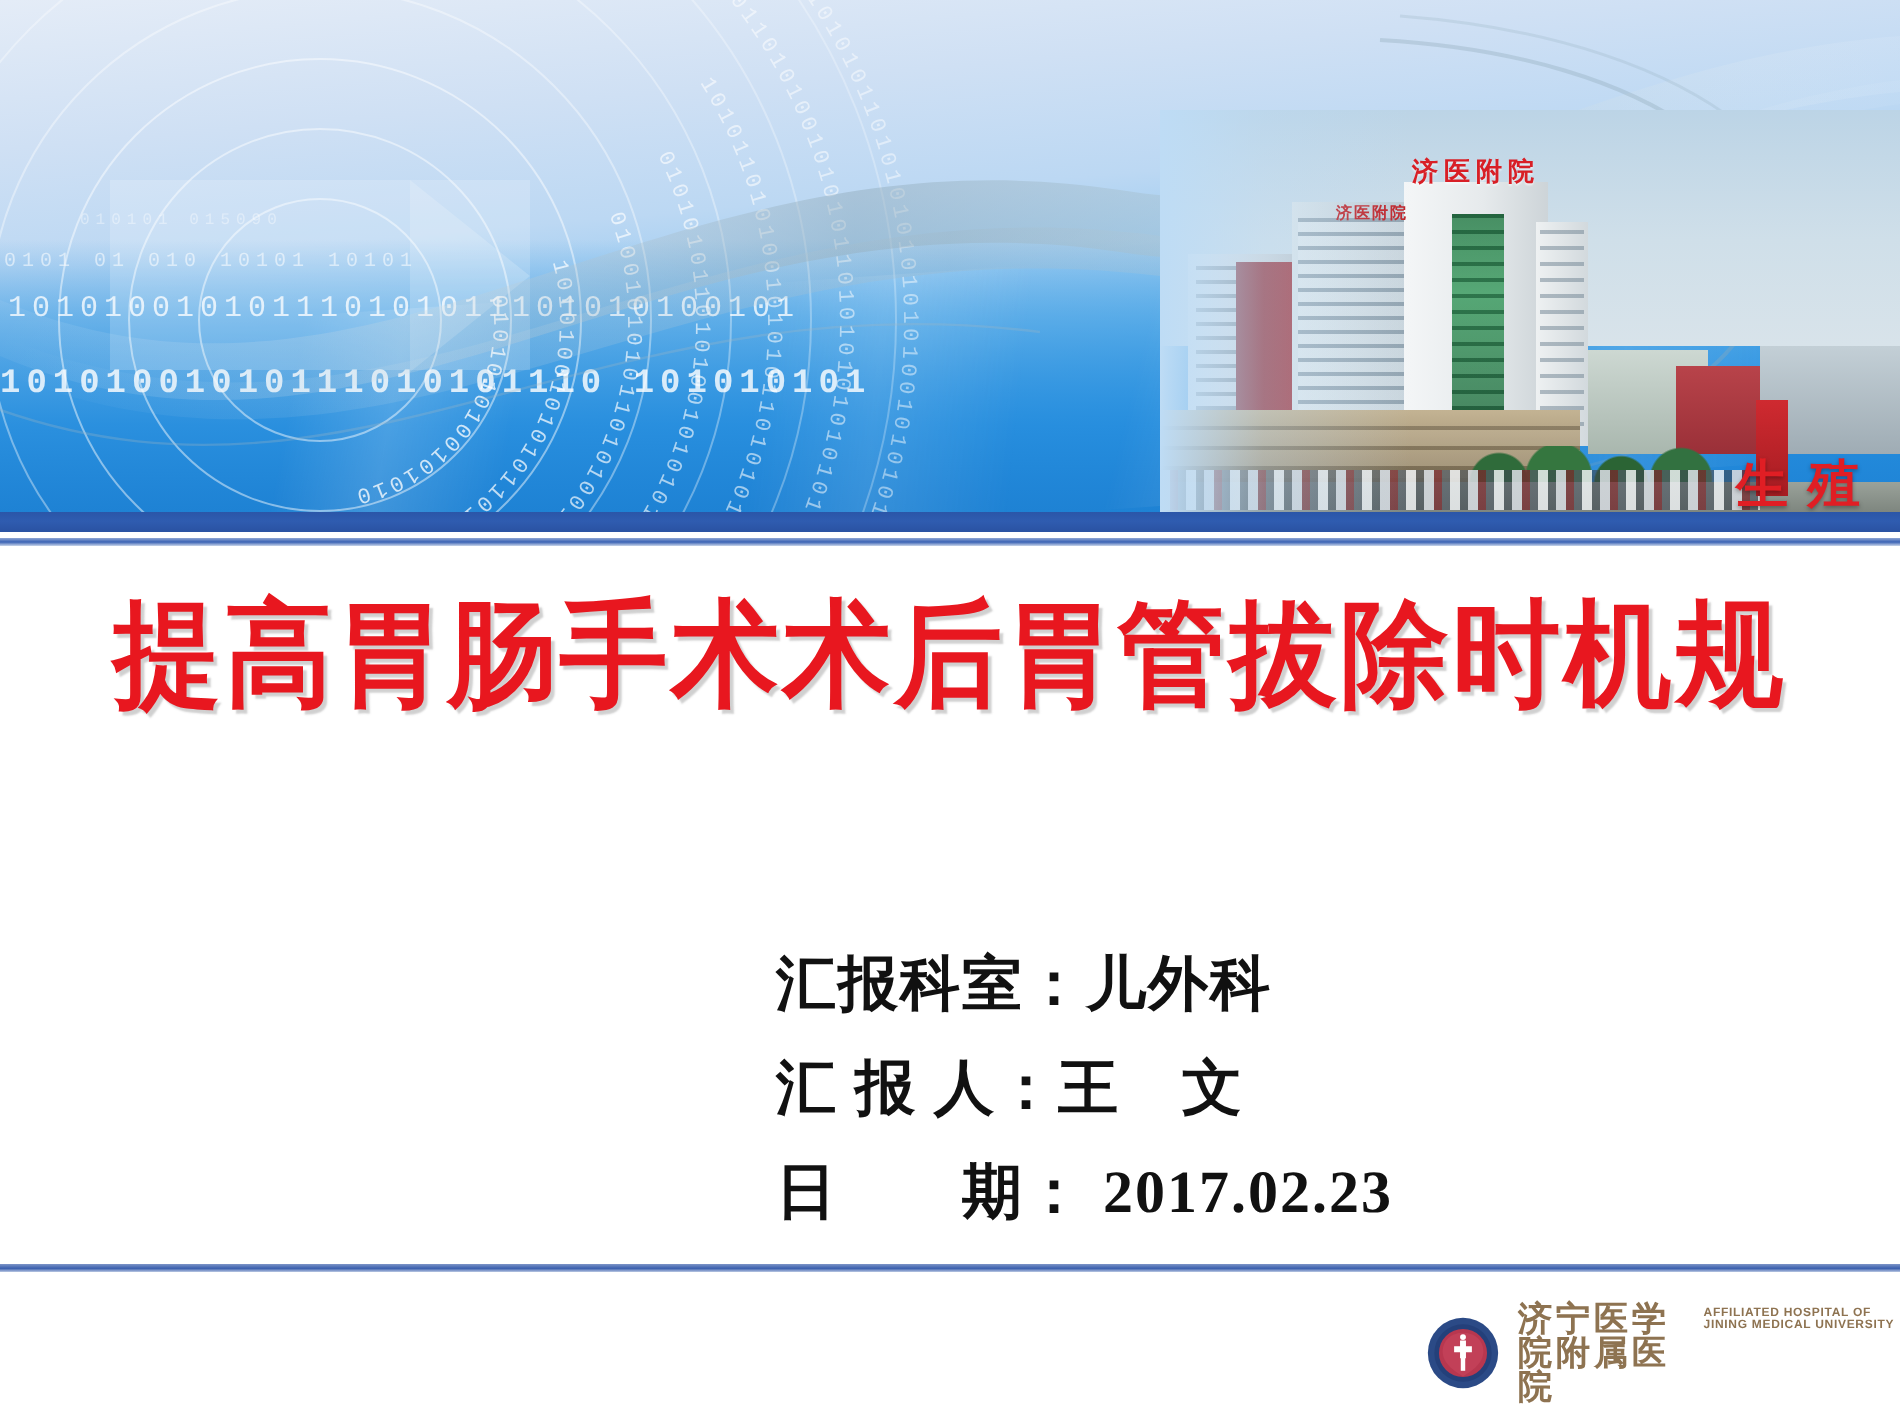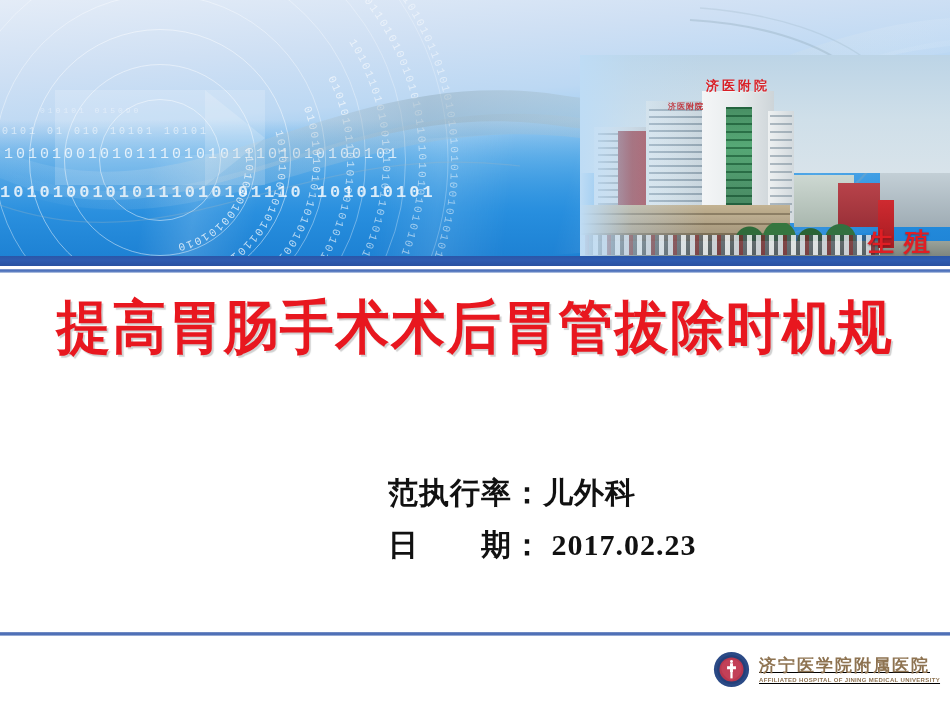--- a/index.html
+++ b/index.html
@@ -235,21 +235,21 @@
   
   .footer-rule {
     position:absolute; left:0; top:632px; width:950px; height:4px;
     background: linear-gradient(180deg,#7d95c8,#3a5fae 55%,#b9c7e2);
   }
   .footer-logo {
     position:absolute; left:713px; top:651px;
     display:flex; align-items:center; gap:9px;
   }
   .logo-mark { width:37px; height:37px; flex:0 0 auto; }
-  .logo-text { display:flex; flex-direction:column; line-height:1;text-decoration:underline; }
+  .logo-text { display:flex; line-height:1; }
   .logo-cn {
     font-family:"Liberation Serif", serif;
     font-size:17px;
     font-weight:bold;
     color:#8e7351;
     letter-spacing:2px;
   }
   .logo-en {
     font-family:"Liberation Sans", sans-serif;
     font-size:6px;
@@ -504,21 +504,22 @@
 
   <div class="banner-rule-thick"></div>
   <div class="banner-rule-gap"></div>
   <div class="banner-rule-thin"></div>
 
   <div class="title-area">
     <div class="title-line l1">提高胃肠手术术后胃管拔除时机规</div>
   </div>
 
   <div class="subtitle-block">
-    <div class="sub-line">范执行率：儿外科</div>
+    <div class="sub-line">汇报科室：儿外科</div>
+    <div class="sub-line">汇 报 人：王　文</div>
     <div class="sub-line">日　　期： 2017.02.23</div>
   </div>
 
   <div class="footer-rule"></div>
 
   <div class="footer-logo">
     <svg class="logo-mark" viewBox="0 0 40 40">
       <circle cx="20" cy="20" r="19" fill="#2b4a86"></circle>
       <circle cx="20" cy="20" r="15.5" fill="#24407a"></circle>
       <circle cx="20" cy="20" r="13" fill="#b8374f"></circle>

